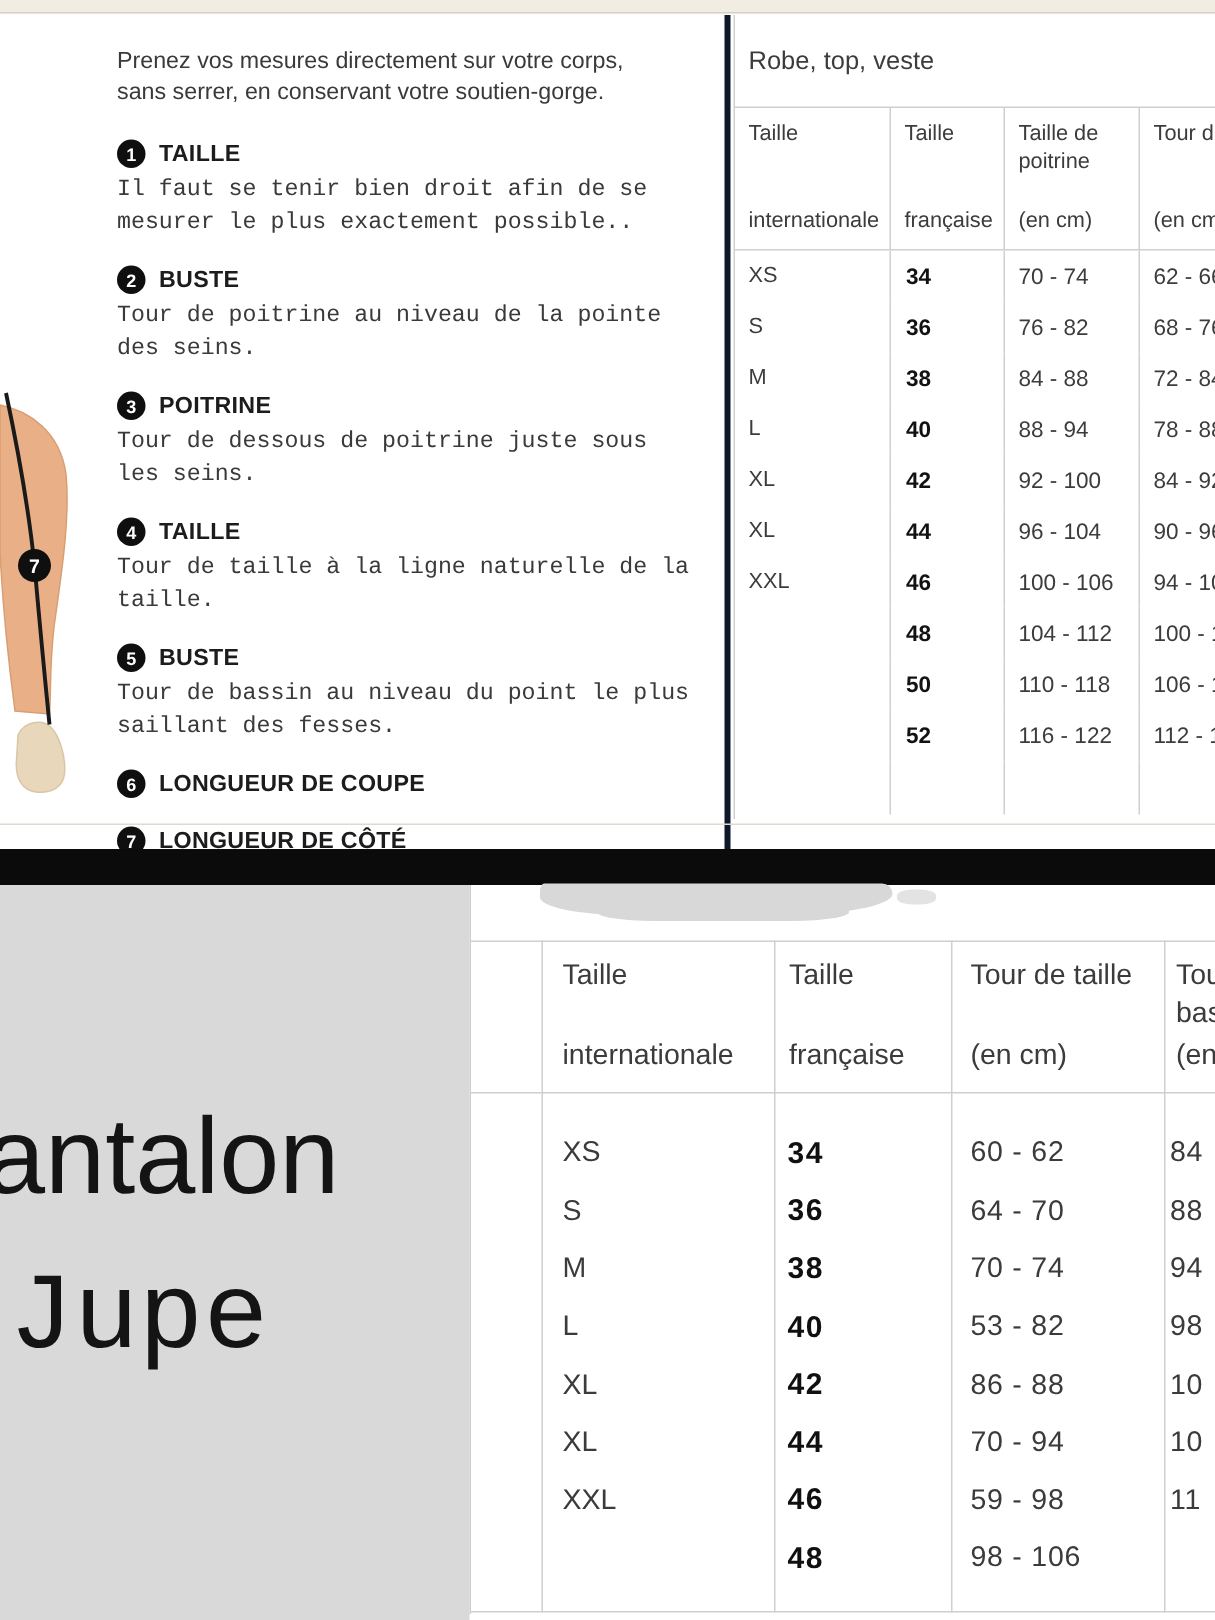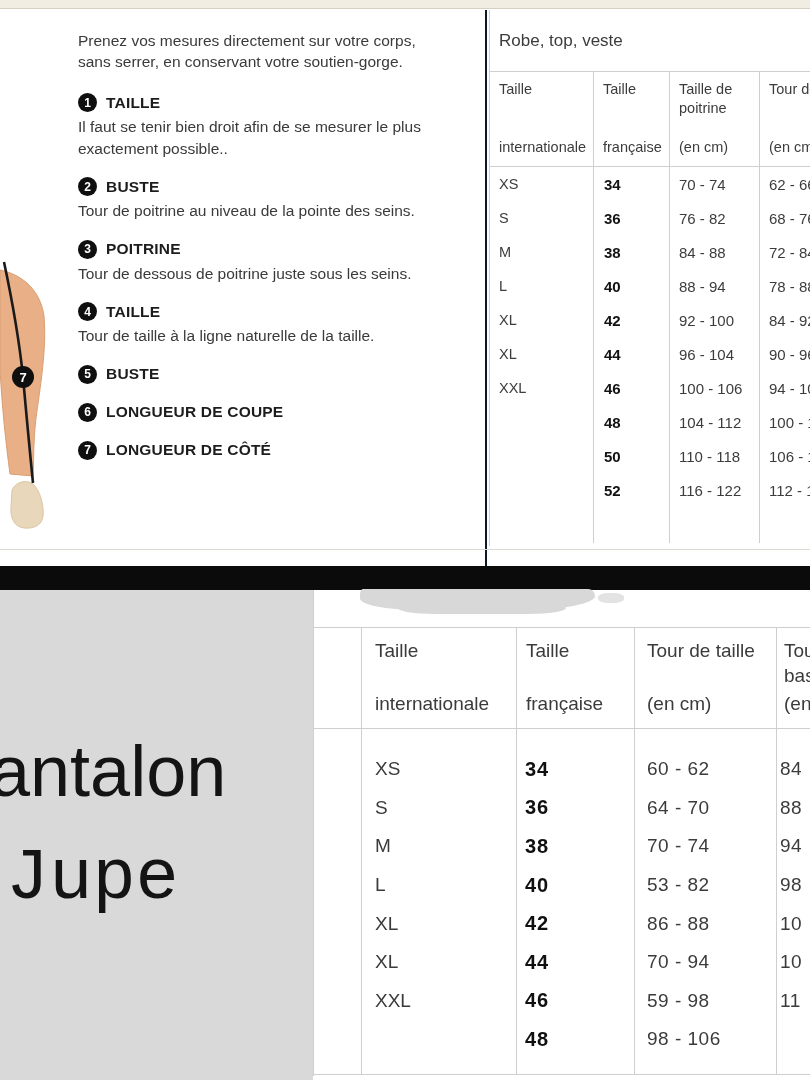--- a/index.html
+++ b/index.html
@@ -7,31 +7,31 @@
   body {
     position:relative; width:810px; height:1080px; overflow:hidden;
     background:#fff; font-family:"Liberation Sans", sans-serif; color:#3b3b3b;
   }
   
   .cream-strip { position:absolute; left:0; top:0; width:810px; height:9px;
     background:#f2ede3; border-bottom:1px solid #d8d1c3; }
 
   
   .left-panel { position:absolute; left:0; top:10px; width:487px; height:574px;
-    border-right:2px solid #0f172a; }
+    border-right:4px solid #0f172a; }
   .intro { position:absolute; left:78px; top:20px; width:352px;
     font-size:15.5px; line-height:21px; color:#3a3a3a; }
   .steps { position:absolute; left:78px; top:82px; width:382px; }
   .step { margin-bottom:17px; }
   .step-head { display:flex; align-items:center; gap:9px; height:21px; margin-bottom:3px; }
   .badge { width:19px; height:19px; border-radius:50%; background:#0f0f0f; color:#fff;
     font-size:12px; font-weight:bold; display:flex; align-items:center; justify-content:center;
     flex:0 0 19px; }
   .step-title { font-size:15.5px; font-weight:bold; color:#1c1c1c; letter-spacing:.2px; }
-  .step-desc { font-size:15.5px; line-height:21.5px; color:#3a3a3a; }
+  .step-desc { font-size:15.5px; line-height:21.5px; color:#3a3a3a;font-family:Liberation Mono, monospace; }
   .figure-svg { position:absolute; left:0; top:248px; width:110px; height:300px; }
 
   
   .robe-table { position:absolute; left:489px; top:10px; width:480px; height:536px;
     border-left:1px solid #cfcfcf; font-size:14.5px; color:#3c3c3c; }
   .rt-title { height:62px; border-bottom:1px solid #cfcfcf; display:flex; align-items:center;
     padding-left:9px; font-size:17px; }
   .rt-head { display:flex; height:95px; border-bottom:1px solid #cfcfcf; }
   .hcell { padding:8px 0 9px 9px; display:flex; flex-direction:column; justify-content:space-between;
     line-height:19px; }
@@ -132,20 +132,21 @@
           <span class="step-title">TAILLE</span>
         </div>
         <div class="step-desc">Tour de taille à la ligne naturelle de la taille.</div>
       </div>
 
       <div class="step">
         <div class="step-head">
           <span class="badge">5</span>
           <span class="step-title">BUSTE</span>
         </div>
+        <div class="step-desc">Tour de bassin au niveau du point le plus saillant des fesses.</div>
       </div>
 
       <div class="step">
         <div class="step-head">
           <span class="badge">6</span>
           <span class="step-title">LONGUEUR DE COUPE</span>
         </div>
       </div>
 
       <div class="step">

